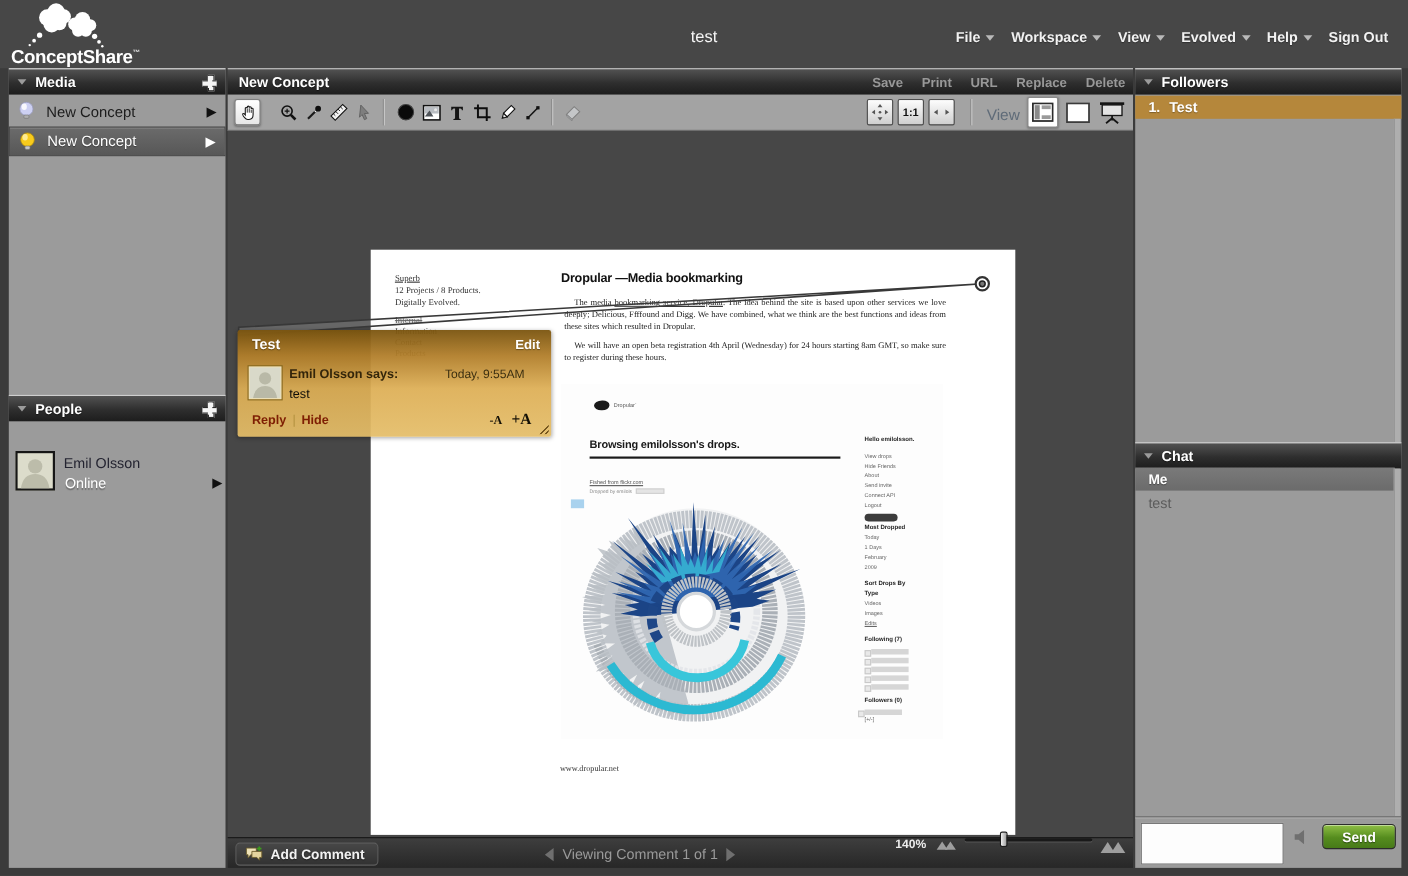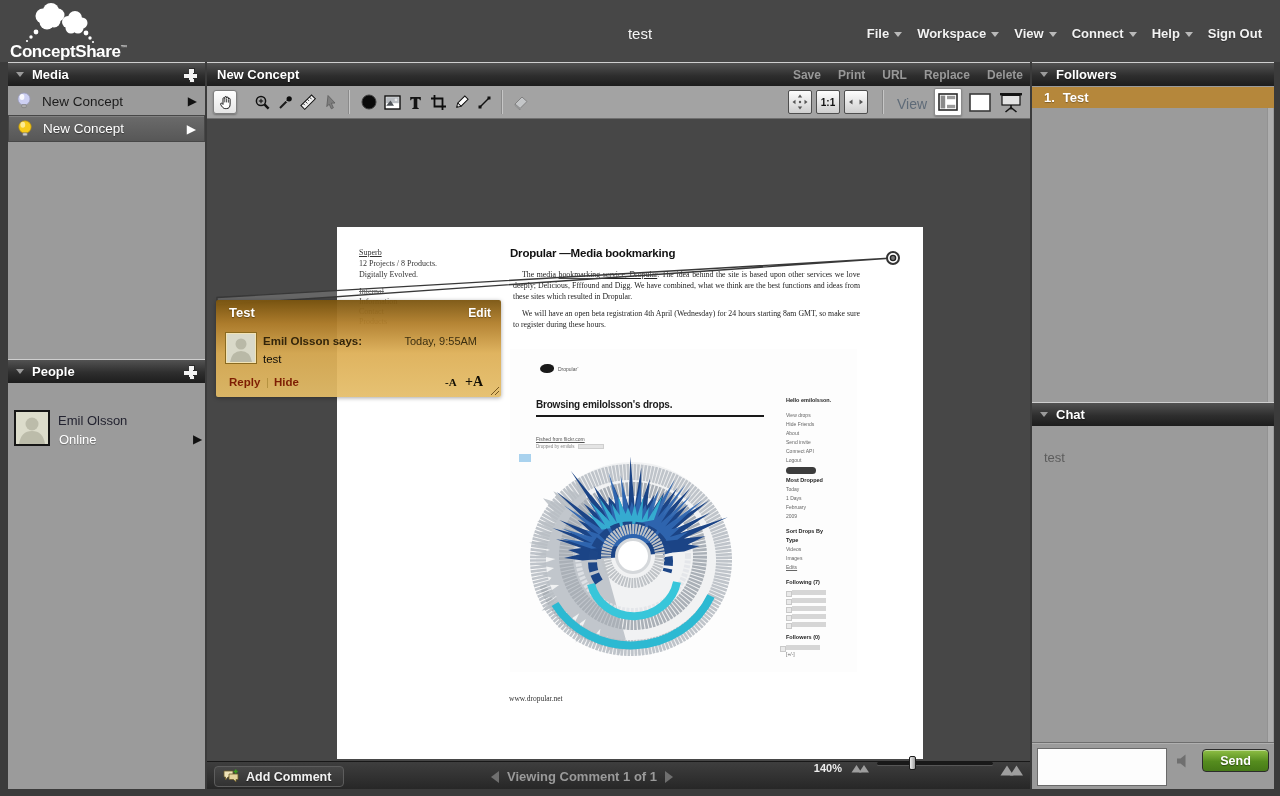--- a/index.html
+++ b/index.html
@@ -106,21 +106,21 @@
   .note-fs { position:absolute; top:74px; font-family:"Liberation Serif", serif; font-weight:bold; color:#141005; cursor:pointer; }
   .note-grip { position:absolute; right:2px; bottom:2px; width:10px; height:10px;
       background:repeating-linear-gradient(135deg, transparent 0 2px, rgba(90,60,10,.8) 2px 3px); clip-path:polygon(100% 0, 100% 100%, 0 100%); }
 
   
   .bottom-bar { position:absolute; left:0; bottom:0; width:100%; height:28px; background:linear-gradient(#3e3e3e,#272727); border-top:1px solid #181818; }
   .add-comment { position:absolute; left:7px; top:4px; height:21px; padding:0 12px 0 8px; display:flex; align-items:center; gap:6px;
       background:linear-gradient(#474747,#323232); border:1px solid #5d5d5d; border-radius:4px; cursor:pointer; }
   .add-comment span { color:#f2f2f2; font-size:12.5px; font-weight:bold; text-shadow:0 1px 1px rgba(0,0,0,.5); }
   .viewing { position:absolute; left:375px; top:7px; transform:translateX(-50%); display:flex; align-items:center; gap:8px; }
-  .viewing .vtext { color:#9a9a9a; font-size:13px; font-weight:bold; }
+  .viewing .vtext { color:#9a9a9a; font-size:13px; font-weight:normal; }
   .nav-tri { width:0; height:0; border-top:6px solid transparent; border-bottom:6px solid transparent; cursor:pointer; }
   .nav-tri.left { border-right:8px solid #6f6f6f; }
   .nav-tri.right { border-left:8px solid #6f6f6f; }
   .zoom-ctl { position:absolute; right:6px; top:0; height:28px; display:flex; align-items:flex-start; gap:7px; }
   .zoom-pct { color:#ececec; font-size:11px; font-weight:bold; margin-right:2px; }
   .slider-track { position:relative; width:116px; height:3px; background:#191919; border-radius:2px; box-shadow:0 1px 0 #565656; cursor:pointer; }
   .slider-thumb { position:absolute; left:28%; top:-6px; width:7px; height:14px; background:linear-gradient(90deg,#efefef,#9f9f9f); border:1px solid #1c1c1c; border-radius:2px; cursor:grab; }
 
   
   .right-sb { position:absolute; left:1032px; top:62px; width:242px; height:727px; background:#9b9b9b; }
@@ -175,21 +175,21 @@
       </div>
     <div class="menu-item">
         <span>Workspace</span>
         <span class="menu-caret"></span>
       </div>
     <div class="menu-item">
         <span>View</span>
         <span class="menu-caret"></span>
       </div>
     <div class="menu-item">
-        <span>Connect</span>
+        <span>Evolved</span>
         <span class="menu-caret"></span>
       </div>
     <div class="menu-item">
         <span>Help</span>
         <span class="menu-caret"></span>
       </div>
     <div class="menu-item">
         <span>Sign Out</span>
       </div>
   </div>
@@ -542,20 +542,23 @@
   <div class="comment-item">
     <span class="cnum">1.</span>
     <span class="ctitle">Test</span>
   </div>
   <div class="sb-track" style="top:46px; height:294px;"></div>
 
   <div class="panel-header" style="top:340px;">
     <span class="tri"></span>
     <span class="ptitle">Chat</span>
   </div>
+  <div class="chat-msg-author">
+    <span>Me</span>
+  </div>
   <div class="chat-msg-text">test</div>
   <div class="sb-track" style="top:364px; height:316px;"></div>
 
   <div class="chat-input-zone">
     <textarea class="chat-input" value="" style=""></textarea>
     <svg class="speaker" width="16" height="16" viewBox="0 0 16 16">
       <path d="M2 5.5 h3.5 L10.5 1.5 v13 L5.5 10.5 H2 Z" fill="#6f6f6f"></path>
     </svg>
     <button class="send-btn">Send</button>
   </div>

